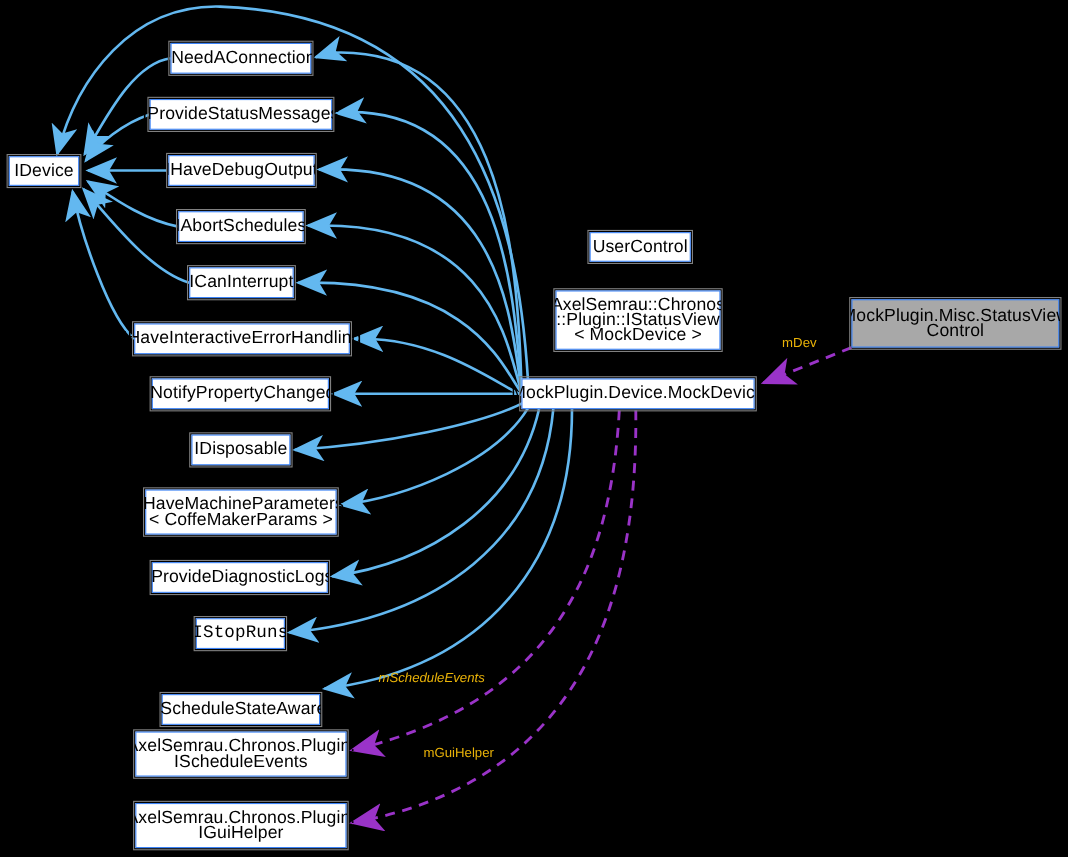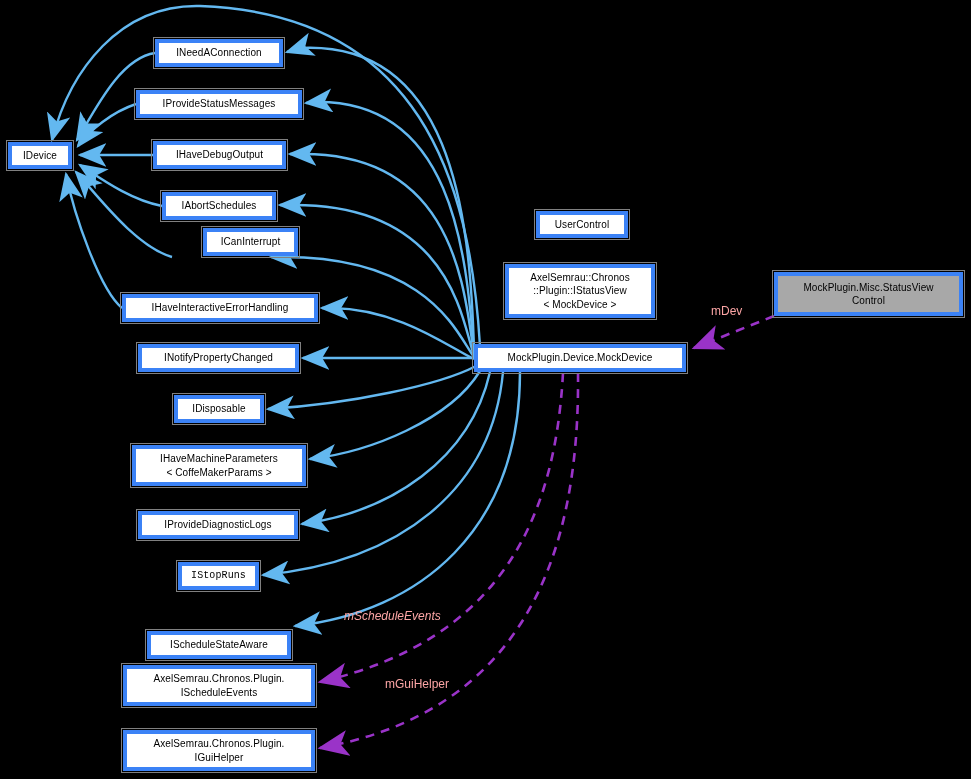--- a/index.html
+++ b/index.html
@@ -20,44 +20,44 @@
     position: absolute;
     left: 0;
     top: 0;
     width: 971px;
     height: 779px;
   }
   .node {
     position: absolute;
     box-sizing: border-box;
     background: #ffffff;
-    border: 4px solid #3b82f6;
+    border: 1px solid #3b82f6;
     outline: 1px solid #808080;
     outline-offset: 1px;
     color: #000000;
-    font-size: 10px;
+    font-size: 16px;
     line-height: 13.5px;
     text-align: center;
     display: flex;
     align-items: center;
     justify-content: center;
     z-index: 5;
     letter-spacing: 0.1px;
   }
   .node.current {
     background: #a8a8a8;
   }
   .node-label {
     display: block;
     white-space: pre-line;
     padding: 0 4px;
   }
   .edge-label {
     position: absolute;
-    color: #fca5a5;
+    color: #eab308;
     font-size: 12px;
     line-height: 13px;
     white-space: nowrap;
     z-index: 6;
     background: transparent;
   }
 </style>
 </head>
 <body>
 
@@ -123,21 +123,21 @@
   </div>
 
   <div class="node" style="left:153px; top:141px; width:133px; height:28px;">
     <span class="node-label">IHaveDebugOutput</span>
   </div>
 
   <div class="node" style="left:162px; top:192px; width:114px; height:28px;">
     <span class="node-label">IAbortSchedules</span>
   </div>
 
-  <div class="node" style="left:172px; top:228px; width:95px; height:28px;margin-left:31px;">
+  <div class="node" style="left:172px; top:243px; width:95px; height:28px;">
     <span class="node-label">ICanInterrupt</span>
   </div>
 
   <div class="node" style="left:122px; top:294px; width:196px; height:28px;">
     <span class="node-label">IHaveInteractiveErrorHandling</span>
   </div>
 
   <div class="node" style="left:138px; top:344px; width:161px; height:28px;">
     <span class="node-label">INotifyPropertyChanged</span>
   </div>

